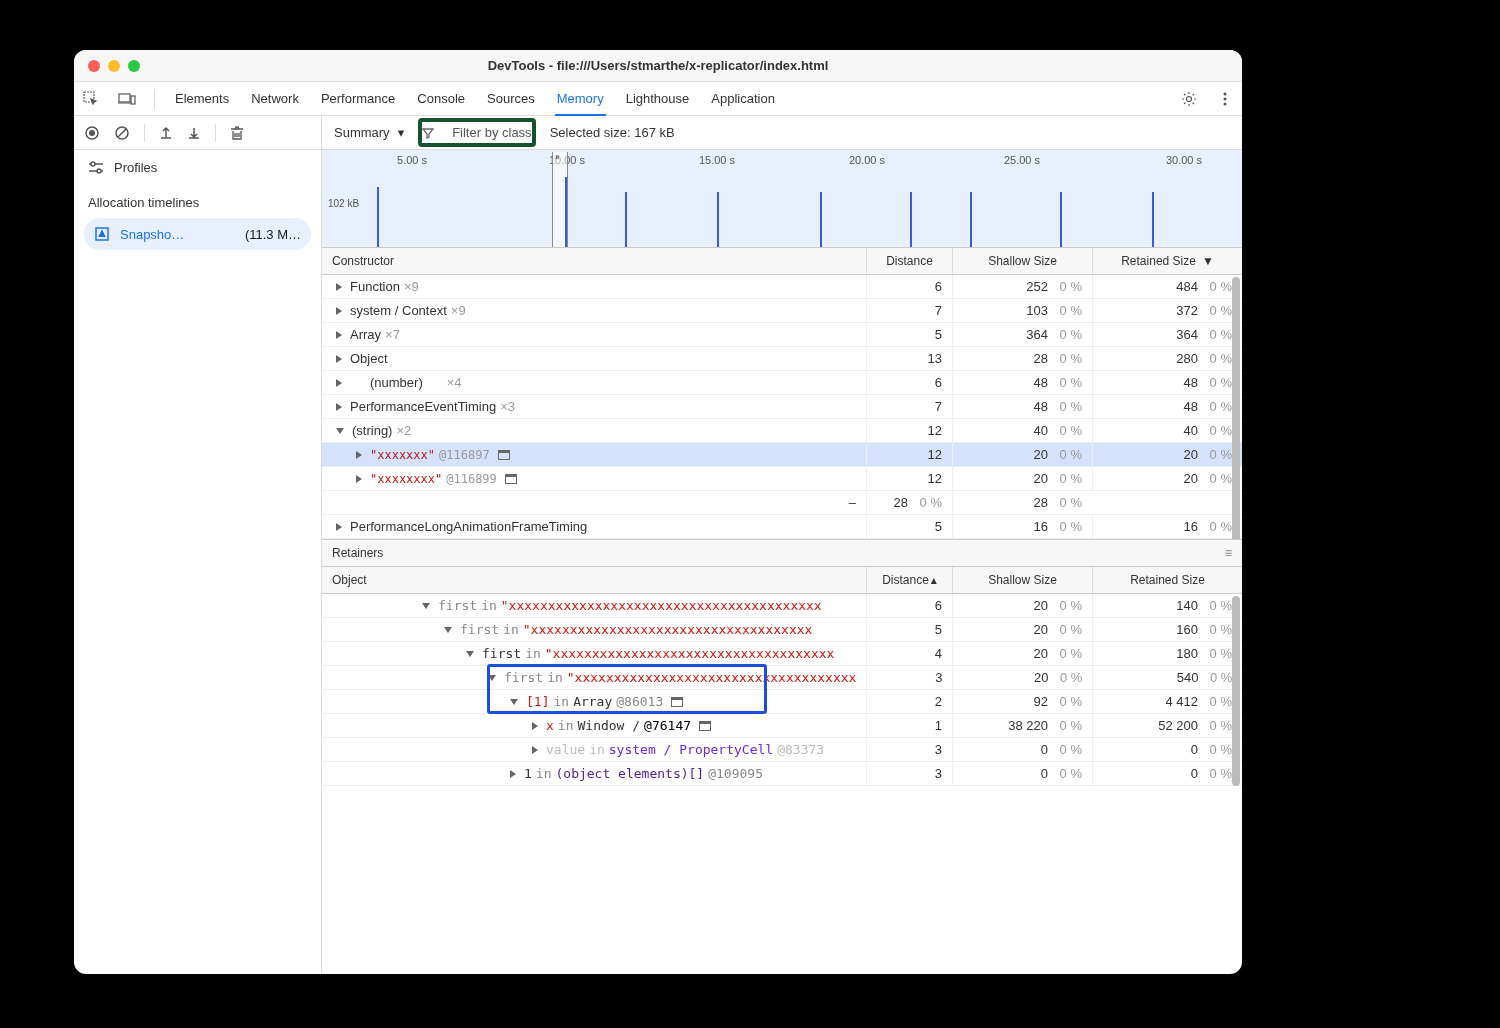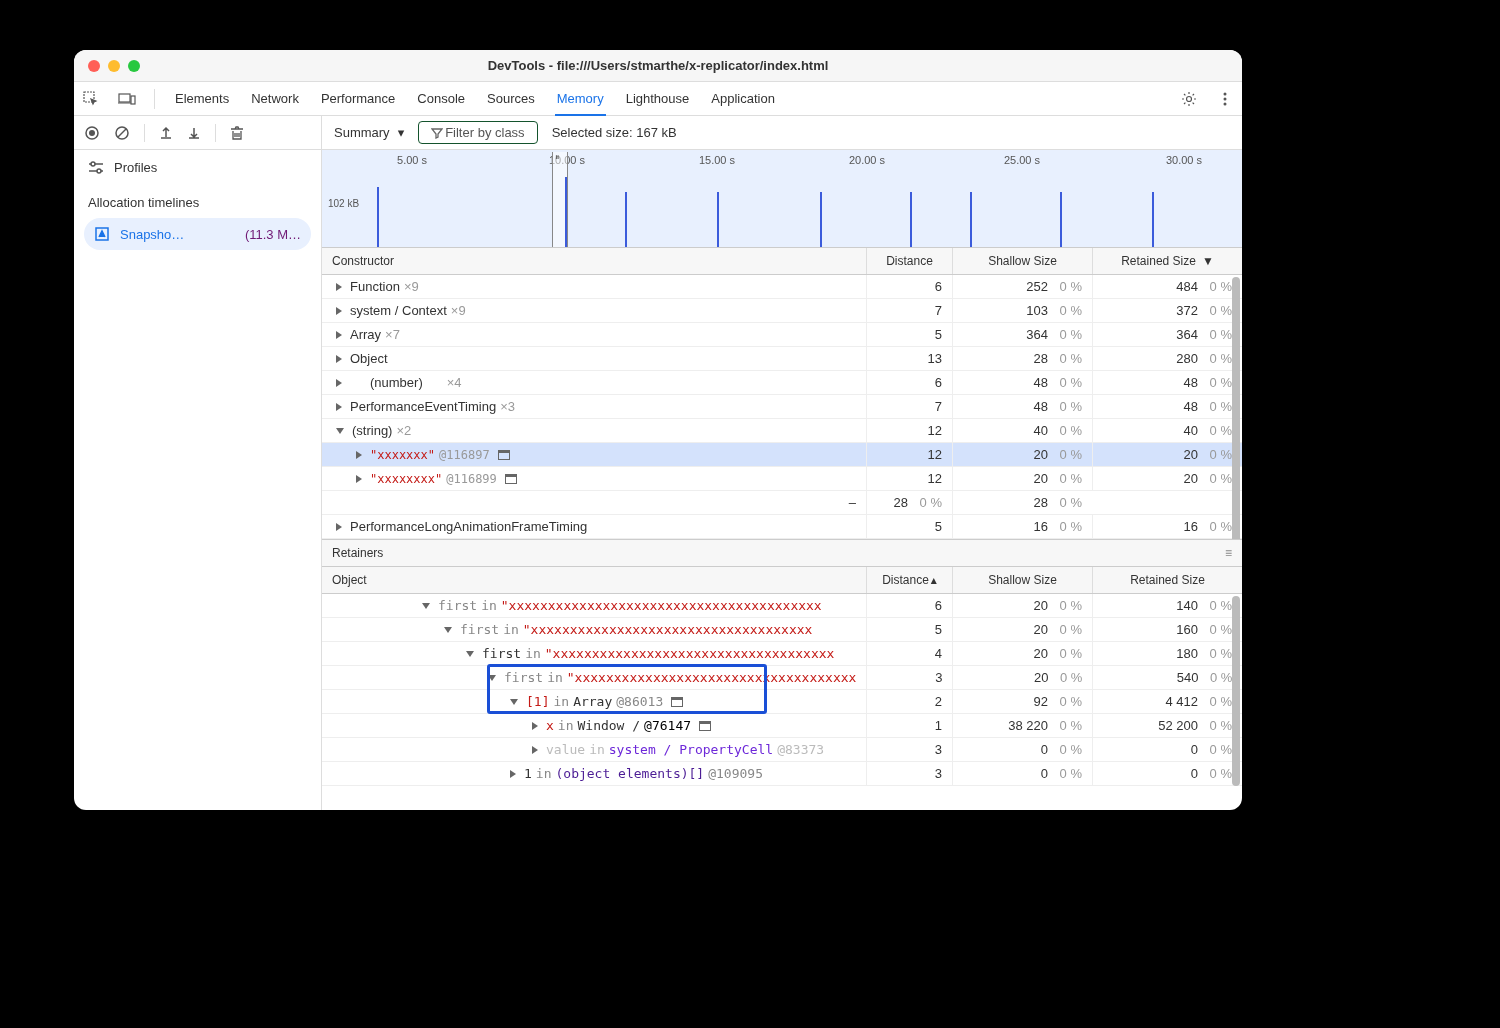--- a/index.html
+++ b/index.html
@@ -1,40 +1,40 @@
 <!DOCTYPE html>
 <html><head>
 <meta charset="utf-8">
 <style>
 * { margin:0; padding:0; box-sizing:border-box; }
 body { background:#000; font-family:-apple-system,BlinkMacSystemFont,"Segoe UI",Helvetica,sans-serif; font-size:13px; color:#333; width:1500px; height:1028px; position:relative; }
-.window { position:absolute; left:74px; top:50px; width:1168px; height:760px; background:#fff; border-radius:12px; box-shadow:0 20px 60px rgba(0,0,0,.5); overflow:hidden; display:flex; flex-direction:column; }
+.window { position:absolute; left:74px; top:50px; width:1168px; height:924px; background:#fff; border-radius:12px; box-shadow:0 20px 60px rgba(0,0,0,.5); overflow:hidden; display:flex; flex-direction:column; }
 .titlebar { height:32px; background:#f6f6f6; border-bottom:1px solid #ddd; display:flex; align-items:center; padding:0 14px; position:relative; }
 .traffic { display:flex; gap:8px; }
 .dot { width:12px; height:12px; border-radius:50%; }
 .dot.r{background:#ff5f57}.dot.y{background:#febc2e}.dot.g{background:#28c840}
 .title { position:absolute; left:0; right:0; text-align:center; font-size:13px; font-weight:600; color:#333; pointer-events:none; }
 .tabs { height:34px; border-bottom:1px solid #ddd; display:flex; align-items:center; padding:0 8px; gap:18px; }
 .tabs .ico { width:18px; height:18px; display:flex; align-items:center; justify-content:center; color:#555; }
 .tabs .sep { width:1px; height:20px; background:#ddd; }
 .tab { font-size:13px; color:#333; padding:8px 2px; cursor:pointer; }
 .tab.active { color:#1a73e8; border-bottom:2px solid #1a73e8; margin-bottom:-1px; }
 .tabs .spacer { flex:1; }
 .body { flex:1; display:flex; overflow:hidden; }
 .sidebar { width:248px; border-right:1px solid #ddd; display:flex; flex-direction:column; }
 .sb-tb { height:34px; border-bottom:1px solid #ddd; display:flex; align-items:center; gap:14px; padding:0 10px; color:#555; }
 .sb-tb .sep{width:1px;height:18px;background:#ddd}
 .sb-item { display:flex; align-items:center; gap:10px; padding:10px 14px; font-size:13px; }
 .sb-sec { padding:10px 14px 6px; font-size:13px; color:#333; }
 .snap { display:flex; align-items:center; gap:10px; margin:2px 10px; padding:8px 10px; background:#e8f0fe; border-radius:16px; color:#1a73e8; }
-.snap .size { color:#701a75; margin-left:auto; }
+.snap .size { color:#0f172a; margin-left:auto; }
 .main { flex:1; display:flex; flex-direction:column; overflow:hidden; }
 .m-tb { height:34px; border-bottom:1px solid #ddd; display:flex; align-items:center; gap:14px; padding:0 12px; }
 .summary { display:flex; align-items:center; gap:8px; }
-.filter { display:flex; align-items:center; gap:2px; border:1px solid #14532d; border-radius:4px; padding:3px 12px; color:#555; }
+.filter { display:flex; align-items:center; gap:18px; border:4px solid #14532d; border-radius:4px; padding:3px 0; color:#555; }
 .sel-size { color:#333; }
 .timeline { height:98px; background:#e8f0fe; border-bottom:1px solid #ccc; position:relative; overflow:hidden; }
 .tl-ticks { position:absolute; top:0; left:0; right:0; height:18px; }
 .tl-tick { position:absolute; top:4px; font-size:11px; color:#555; transform:translateX(-50%); }
 .tl-bar { position:absolute; bottom:0; width:2px; background:#3b5bdb; }
 .tl-label { position:absolute; left:6px; top:48px; font-size:10px; color:#555; }
 .tl-handle { position:absolute; top:2px; bottom:0; width:16px; border-left:1px solid #888; border-right:1px solid #888; background:rgba(255,255,255,.5); }
 .tl-handle::before{content:"⏸";position:absolute;top:0;left:2px;font-size:9px;color:#666}
 .grid-hdr { display:grid; grid-template-columns:1fr 86px 140px 150px; border-bottom:1px solid #ccc; background:#f7f7f7; }
 .grid-hdr>div { padding:6px 10px; font-size:12px; border-left:1px solid #ddd; display:flex; align-items:center; }

